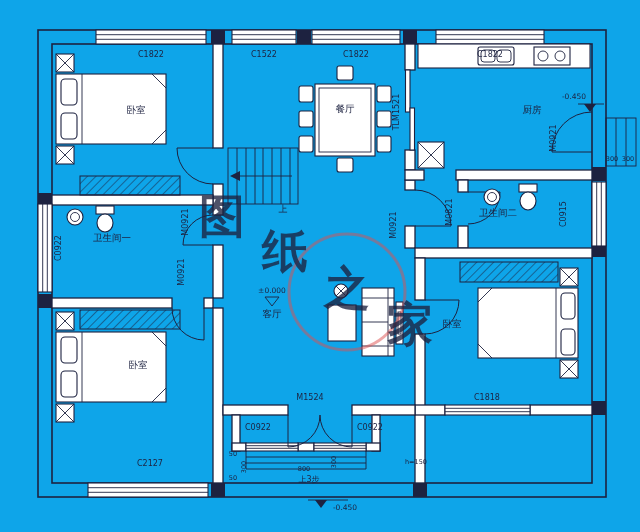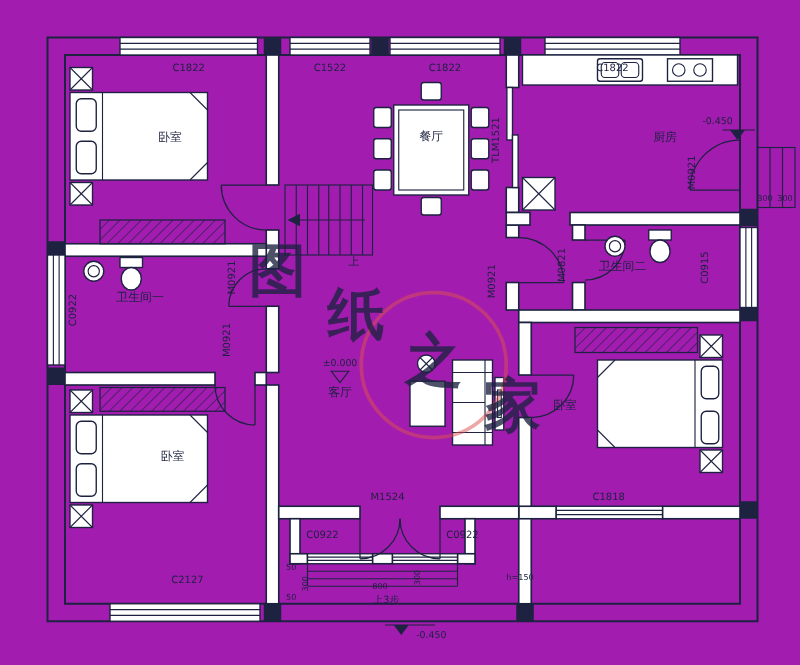--- a/index.html
+++ b/index.html
@@ -1,16 +1,16 @@
 <!DOCTYPE html>
 <html><head>
 <meta charset="utf-8">
 <style>
   html,body{margin:0;padding:0;background:#ffffff;}
-  #stage{position:relative;width:640px;height:532px;background:#a21caf;overflow:hidden;
+  #stage{position:relative;width:640px;height:532px;background:#0ea5e9;overflow:hidden;
          font-family:"DejaVu Sans",sans-serif;}
   svg{position:absolute;left:0;top:0;}
   .w    {fill:#ffffff;stroke:#1d2240;stroke-width:1.3;}
   .frame{fill:none;stroke:#1d2240;stroke-width:1.6;}
   .col  {fill:#1d2240;stroke:none;}
   .win  {fill:#ffffff;stroke:#1d2240;stroke-width:1.1;}
   .thin {stroke:#1d2240;stroke-width:0.9;fill:none;}
   .door {stroke:#1d2240;stroke-width:1;fill:none;}
   .furn {fill:#ffffff;stroke:#1d2240;stroke-width:1.1;}
   .furnl{stroke:#1d2240;stroke-width:0.9;fill:none;}

